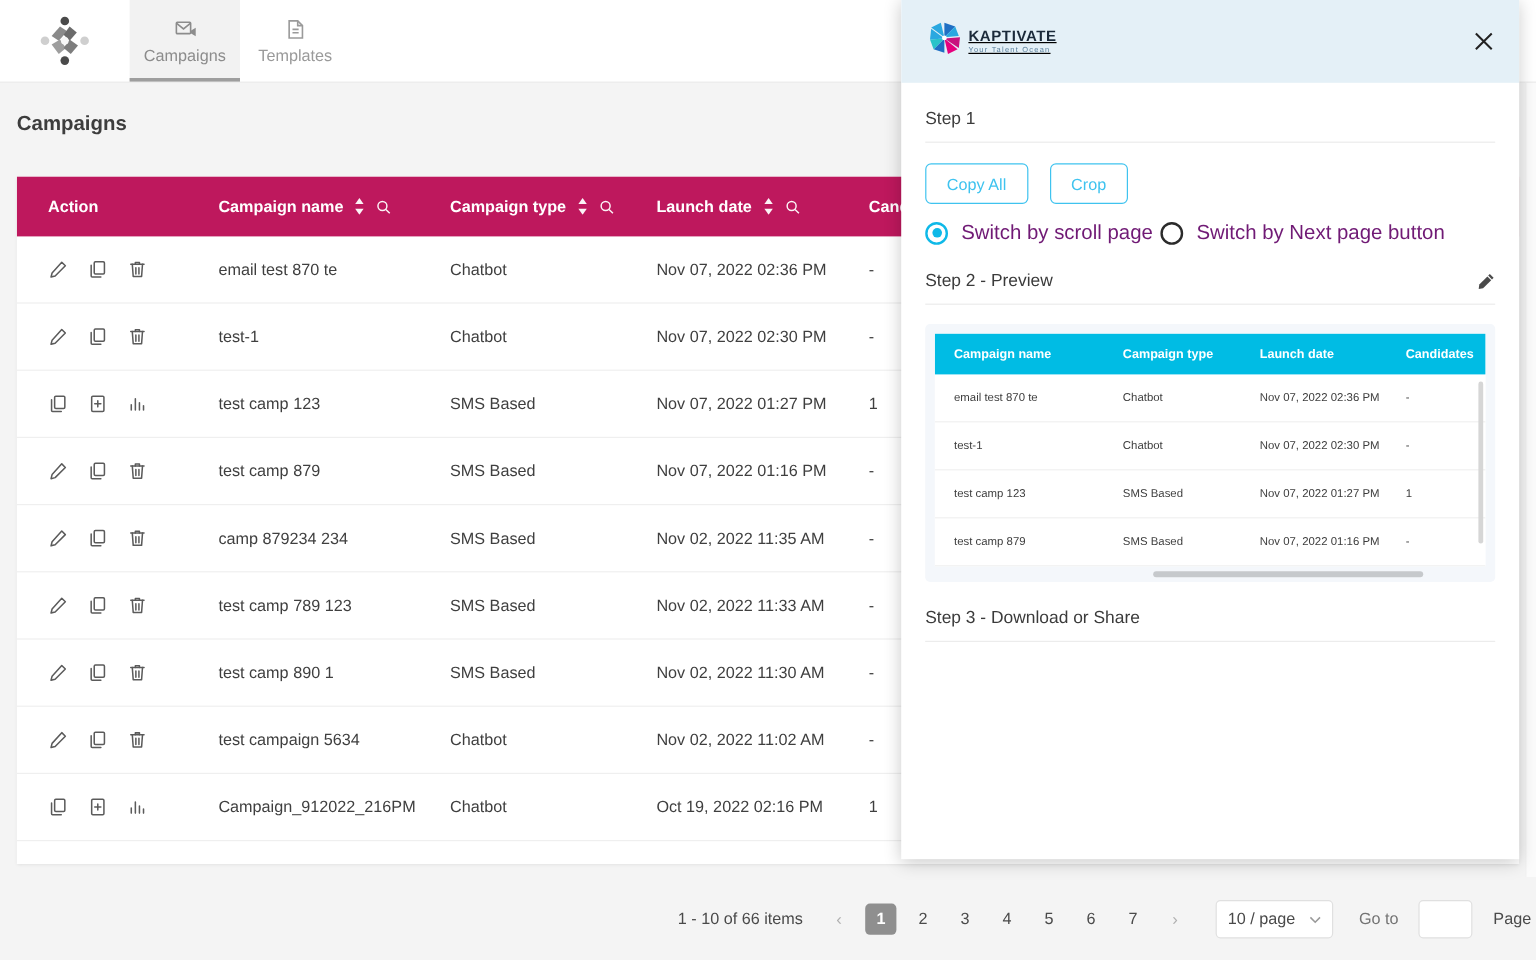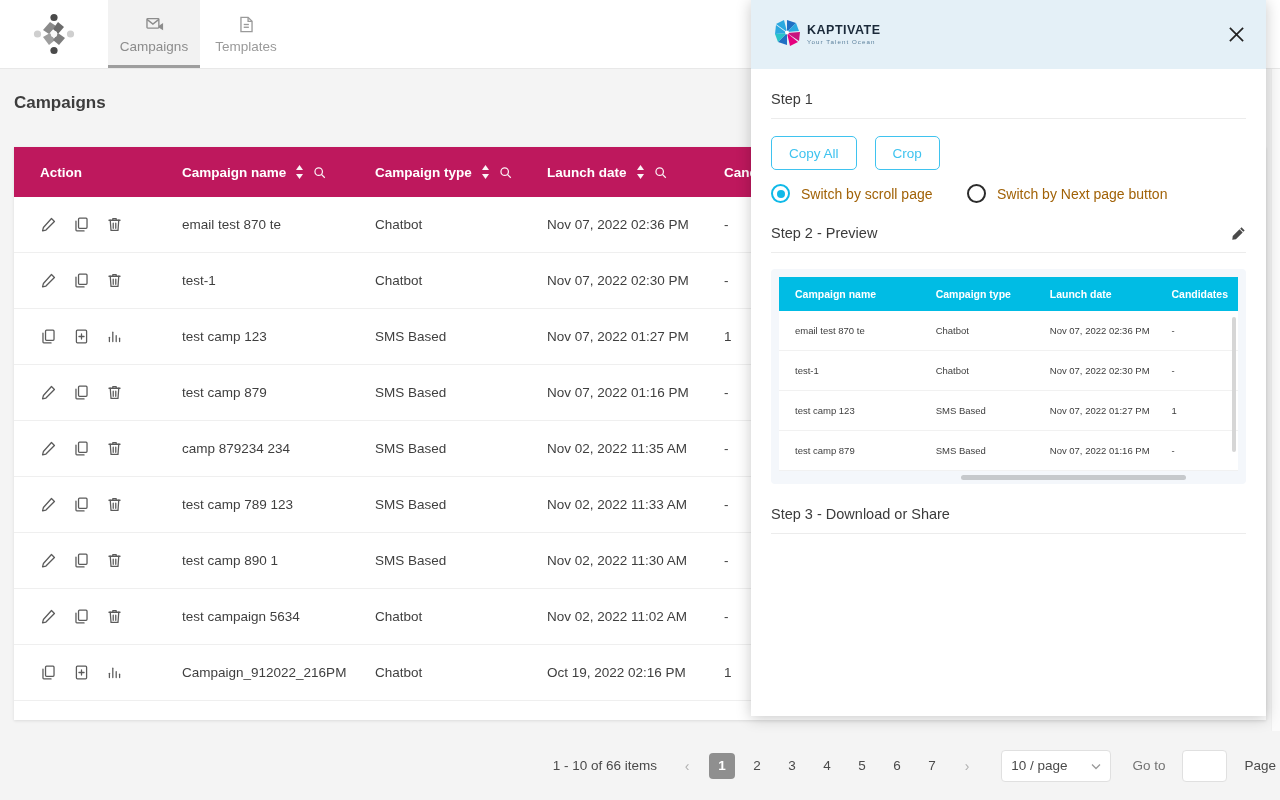--- a/index.html
+++ b/index.html
@@ -96,21 +96,21 @@
   .pg-num {
     min-width: 26px; height: 26px; border-radius: 4px;
     display: flex; align-items: center; justify-content: center;
     cursor: pointer; color: #4a4a4a; padding: 0 6px;
   }
   .pg-num.active { background: #8f8f8f; color: #ffffff; font-weight: bold; }
   .pg-select {
     margin-left: 12px; height: 32px; min-width: 92px;
     background: #fff; border: 1px solid #e0e0e0; border-radius: 4px;
     display: flex; align-items: center; justify-content: flex-start;
-    padding: 0 9px; gap: 24px; cursor: pointer; color: #4a4a4a;
+    padding: 0 9px; gap: 12px; cursor: pointer; color: #4a4a4a;
   }
   .pg-goto { margin-left: 12px; color: #737373; }
   .pg-input {
     margin-left: 8px; width: 45px; height: 32px;
     background: #fff; border: 1px solid #e0e0e0; border-radius: 4px;
     font-family: "Liberation Sans", sans-serif; font-size: 13.5px;
     padding: 0 6px; color: #333;
   }
   .pg-page-label { margin-left: 8px; color: #4a4a4a; }
 
@@ -124,20 +124,21 @@
   .side-panel {
     position: absolute; top: 0; left: 751px; width: 515px; height: 716px;
     background: #ffffff;
     box-shadow: 0 2px 14px rgba(0,0,0,0.22);
     overflow: hidden;
   }
   .sp-header {
     height: 69px; background: #e4f0f7;
     display: flex; align-items: center; justify-content: space-between;
     padding: 0 21px 0 20px;
+    text-decoration: underline;
   }
   .kap-logo { display: flex; align-items: center; gap: 4px; }
   .kap-wordmark { display: flex; flex-direction: column; line-height: 1; }
   .kap-name { font-size: 12.5px; font-weight: bold; color: #1b2a3a; letter-spacing: .5px; }
   .kap-tag { font-size: 6.2px; color: #5a7f9b; letter-spacing: 1.05px; margin-top: 2.5px; }
   .sp-close { cursor: pointer; color: #222; display: flex; align-items: center; }
 
   .sp-body { padding: 0 20px; }
 
   .sp-step-title {
@@ -161,21 +162,21 @@
   .sp-radio:first-child { width: 196px; }
   .radio-dot {
     width: 19px; height: 19px; border-radius: 50%;
     border: 2px solid #2b2b2b; background: #fff;
     display: flex; align-items: center; justify-content: center; flex: none;
   }
   .radio-dot.on { border-color: #0fb9e8; }
   .radio-dot.on::after {
     content: ""; width: 8px; height: 8px; border-radius: 50%; background: #0fb9e8;
   }
-  .sp-radio-label { font-size: 14px; color: #a16207; }
+  .sp-radio-label { font-size: 17px; color: #701a75; }
 
   
   .preview-wrap {
     margin-top: 16px; background: #f4f7fb; border-radius: 4px;
     padding: 8px 8px 13px 8px; position: relative;
   }
   .preview-inner { background: #fff; overflow: hidden; position: relative; }
   .pv-head {
     display: flex; background: #00bce4; color: #ffffff;
     font-size: 10.5px; font-weight: bold; height: 34px; align-items: center;

